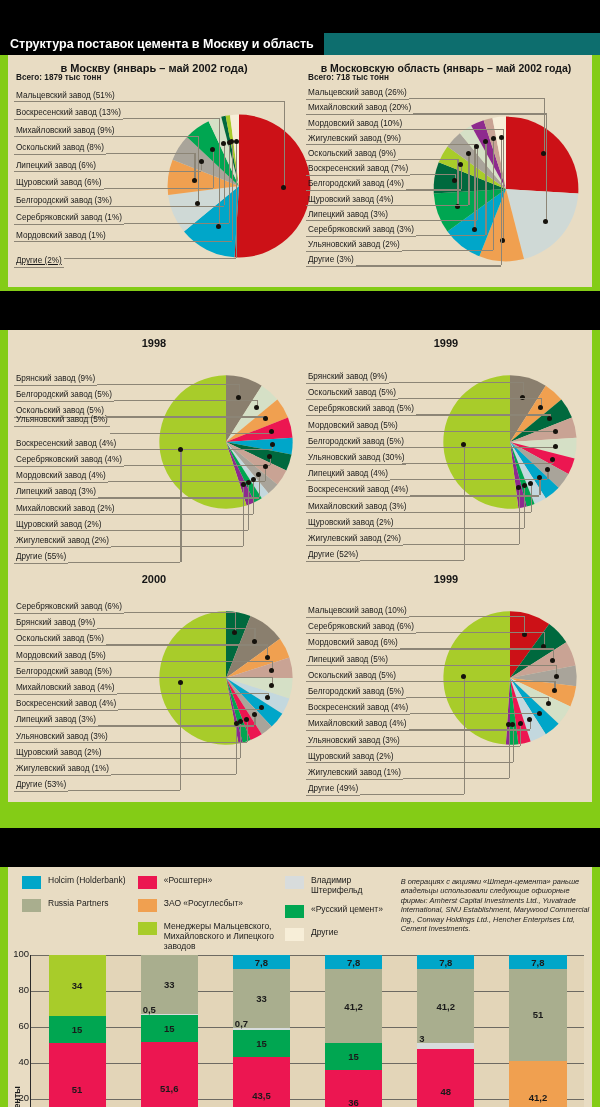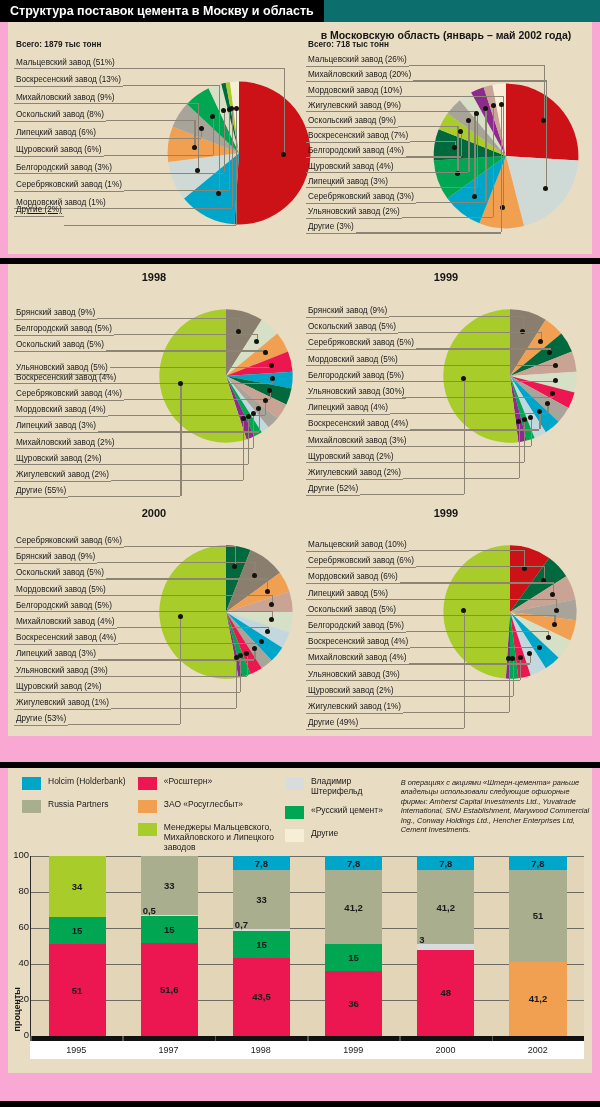--- a/index.html
+++ b/index.html
@@ -5,21 +5,21 @@
   * { box-sizing: border-box; margin:0; padding:0; }
   body {
     width:600px; height:1107px;
     background:#000;
     font-family:"Liberation Sans", sans-serif;
     overflow:hidden;
   }
   .page { width:600px; height:1107px; background:#000; position:relative; }
 
   
-  .section { position:relative; background:#f9a8d4; }
+  .section { position:relative; background:#84cc16;margin-top:33px; }
   .bar {
     height:22px; background:#0d6e6e; position:relative;
     display:flex; align-items:center;
   }
   .bar .tabtitle {
     background:#000; color:#fff; font-weight:bold; font-size:12.5px;
     padding:3px 10px 4px 10px; height:22px; display:flex; align-items:center;
     white-space:nowrap;
   }
   .panel { background:#e8dcc3; margin:0 8px 0 8px; position:relative; }
@@ -81,32 +81,33 @@
 <div class="page">
 
   <div class="section" style="height:258px;">
     <div class="bar">
       <div class="tabtitle">Структура поставок цемента в Москву и область</div>
     </div>
     <div class="panel" style="height:232px;">
       <div style="display:flex;">
 
         <div class="chartblock" style="width:292px;height:232px;">
+          <div class="chart-title">в Москву (январь – май 2002 года)</div>
           <div id="moscow-labels">
               <div class="lbl total" style="left: 6px; top: 18px;">Всего: 1879 тыс тонн</div>
               <div class="lbl" style="left: 6px; top: 35.5px;">Мальцевский завод (51%)</div>
               <div class="lbl" style="left: 6px; top: 53px;">Воскресенский завод (13%)</div>
               <div class="lbl" style="left: 6px; top: 70.5px;">Михайловский завод (9%)</div>
               <div class="lbl" style="left: 6px; top: 88px;">Оскольский завод (8%)</div>
               <div class="lbl" style="left: 6px; top: 105.5px;">Липецкий завод (6%)</div>
               <div class="lbl" style="left: 6px; top: 123px;">Щуровский завод (6%)</div>
               <div class="lbl" style="left: 6px; top: 140.5px;">Белгородский завод (3%)</div>
               <div class="lbl" style="left: 6px; top: 158px;">Серебряковский завод (1%)</div>
               <div class="lbl" style="left: 6px; top: 175.5px;">Мордовский завод (1%)</div>
-              <div class="lbl" style="left: 6px; top: 183px; text-decoration: underline;">Другие (2%)</div>
+              <div class="lbl" style="left: 6px; top: 201px; text-decoration: underline;">Другие (2%)</div>
             </div>
           <svg class="pie" id="pie-moscow" width="150" height="150" viewBox="-1.05 -1.05 2.1 2.1" style="left:156px;top:56px;">
               <path d="M 0 0 L 0.0000 -1.0000 A 1 1 0 1 1 -0.0628 0.9980 Z" fill="#cc1117" stroke="none"></path>
               <path d="M 0 0 L -0.0628 0.9980 A 1 1 0 0 1 -0.7705 0.6374 Z" fill="#00a6c9" stroke="none"></path>
               <path d="M 0 0 L -0.7705 0.6374 A 1 1 0 0 1 -0.9921 0.1253 Z" fill="#cfd9d6" stroke="none"></path>
               <path d="M 0 0 L -0.9921 0.1253 A 1 1 0 0 1 -0.9298 -0.3681 Z" fill="#f0a050" stroke="none"></path>
               <path d="M 0 0 L -0.9298 -0.3681 A 1 1 0 0 1 -0.7290 -0.6845 Z" fill="#a9a49a" stroke="none"></path>
               <path d="M 0 0 L -0.7290 -0.6845 A 1 1 0 0 1 -0.4258 -0.9048 Z" fill="#00a651" stroke="none"></path>
               <path d="M 0 0 L -0.4258 -0.9048 A 1 1 0 0 1 -0.2487 -0.9686 Z" fill="#d5e0c6" stroke="none"></path>
               <path d="M 0 0 L -0.2487 -0.9686 A 1 1 0 0 1 -0.1874 -0.9823 Z" fill="#00693e" stroke="none"></path>
@@ -225,21 +226,21 @@
 
   <div class="section" style="height:498px;">
     <div class="panel" style="height:472px;">
       <div style="display:flex;">
         <div class="chartblock" style="width:292px;height:236px;">
           <div class="chart-title">1998</div>
           <div id="p1998-labels">
               <div class="lbl" style="left: 6px; top: 44px;">Брянский завод (9%)</div>
               <div class="lbl" style="left: 6px; top: 60.2px;">Белгородский завод (5%)</div>
               <div class="lbl" style="left: 6px; top: 76.4px;">Оскольский завод (5%)</div>
-              <div class="lbl" style="left: 6px; top: 99px;">Ульяновский завод (5%)</div>
+              <div class="lbl" style="left: 6px; top: 85px;">Ульяновский завод (5%)</div>
               <div class="lbl" style="left: 6px; top: 108.8px;">Воскресенский завод (4%)</div>
               <div class="lbl" style="left: 6px; top: 125px;">Серебряковский завод (4%)</div>
               <div class="lbl" style="left: 6px; top: 141.2px;">Мордовский завод (4%)</div>
               <div class="lbl" style="left: 6px; top: 157.4px;">Липецкий завод (3%)</div>
               <div class="lbl" style="left: 6px; top: 173.6px;">Михайловский завод (2%)</div>
               <div class="lbl" style="left: 6px; top: 189.8px;">Щуровский завод (2%)</div>
               <div class="lbl" style="left: 6px; top: 206px;">Жигулевский завод (2%)</div>
               <div class="lbl" style="left: 6px; top: 222.2px;">Другие (55%)</div>
             </div>
           <svg class="pie" id="pie-p1998" width="140" height="140" viewBox="-1.05 -1.05 2.1 2.1" style="left:148px;top:42px;">

